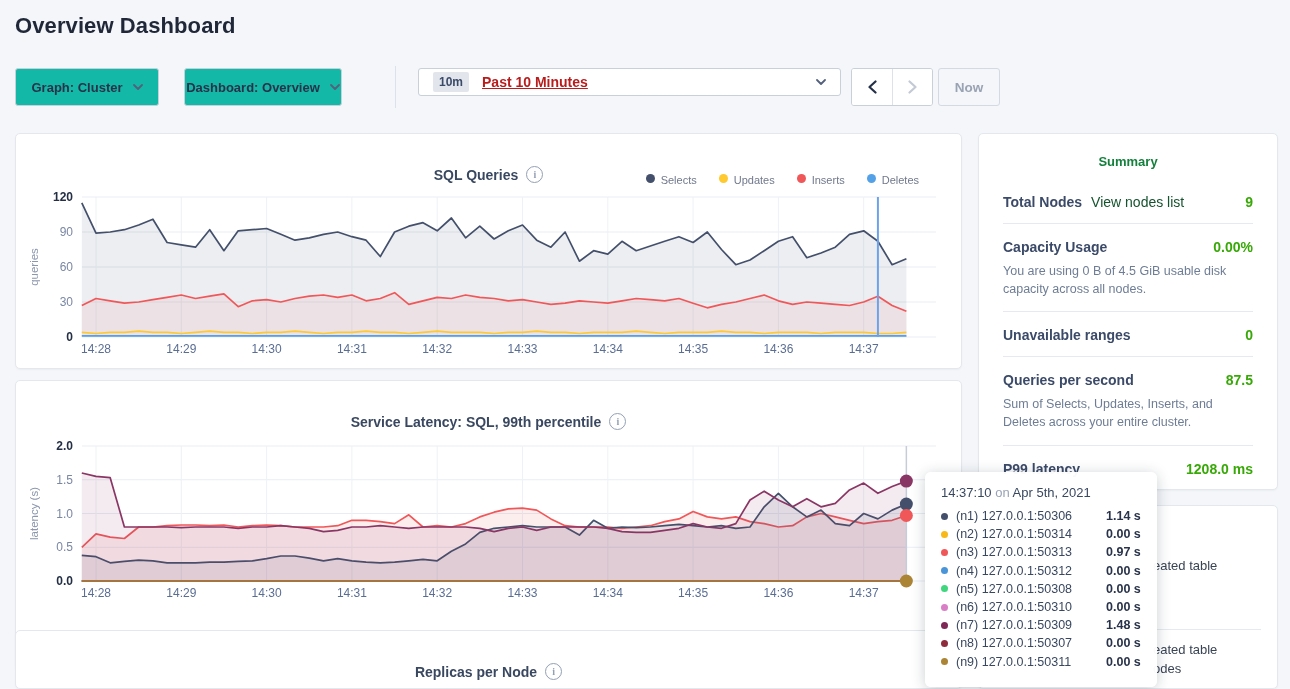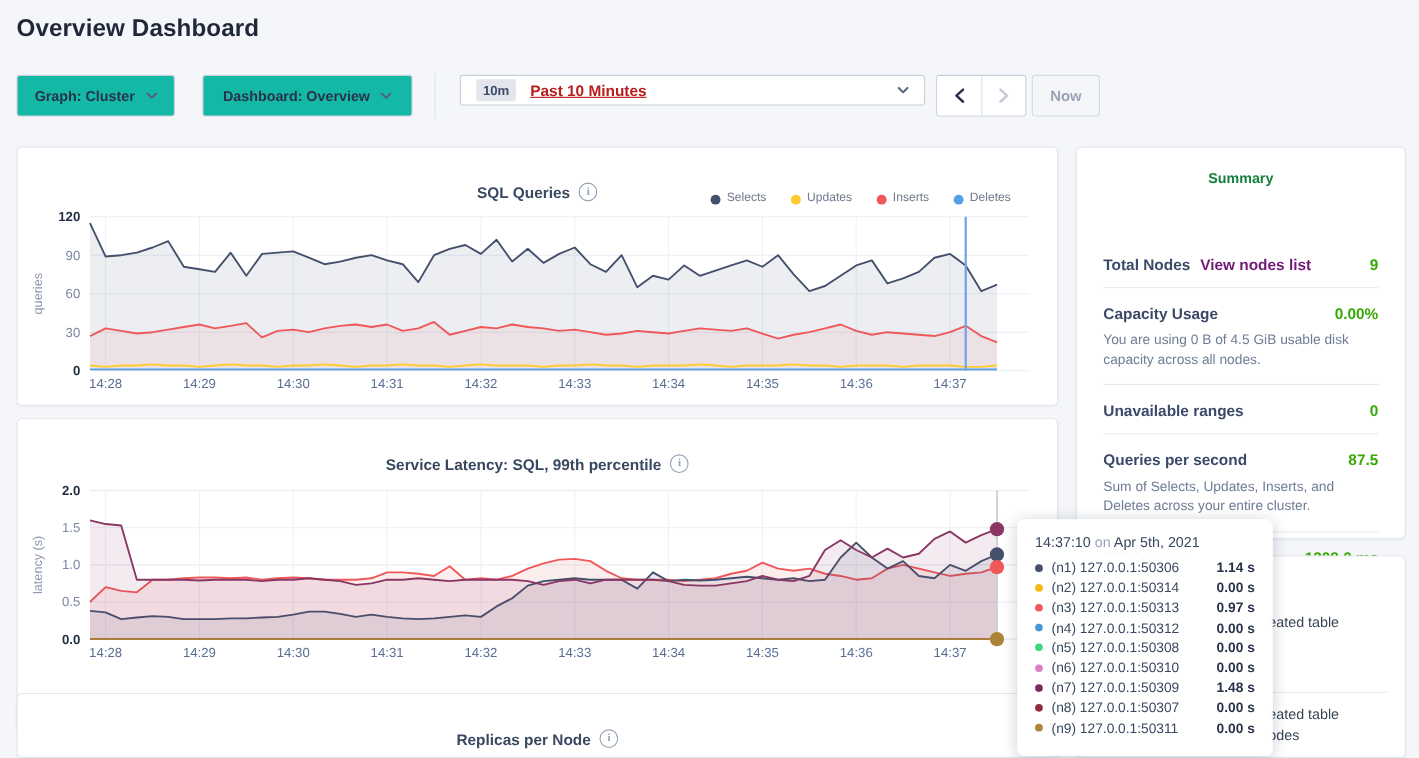--- a/index.html
+++ b/index.html
@@ -39,34 +39,34 @@
   #card-latency { left:15px;  top:380px; width:947px; height:289px; }
   #card-replicas{ left:15px;  top:630px; width:947px; height:59px; overflow:hidden; }
   #card-summary { left:978px; top:133px; width:300px; height:357px; }
   #card-events  { left:978px; top:505px; width:300px; height:184px; overflow:hidden; }
 
   .chart-title-row { position:absolute; left:0; right:0; top:12px; display:flex; align-items:center; justify-content:center; gap:8px;margin-top:20px; }
   .chart-title { font-size:14px; font-weight:700; color:#394860; }
   .info-icon { width:17px; height:17px; border:1px solid #93a0b4; border-radius:50%; color:#93a0b4; font-size:10px;
         display:flex; align-items:center; justify-content:center; font-weight:600; font-family:"Liberation Serif", serif; }
   .legend { position:absolute; right:42px; top:40px; display:flex; gap:22px; }
-  .legend-item { display:flex; align-items:flex-end; gap:6px; font-size:11px; color:#70788c; }
+  .legend-item { display:flex; align-items:flex-start; gap:6px; font-size:11px; color:#70788c; }
   .legend-dot { width:9px; height:9px; border-radius:50%; }
 
   .chart-svg { position:absolute; left:0; top:0; }
   .chart-svg text { font-family:"Liberation Sans", sans-serif; }
 
   
   .summary-title { text-align:center; font-size:13px; font-weight:700; color:#15803d; padding-top:20px; }
   .summary-body { padding:10px 24px 0 24px; }
   .srow { padding:15px 0 13px 0; }
   .srow + .srow { border-top:1px solid #e6eaf0; }
   .srow-main { display:flex; align-items:baseline; }
   .srow-label { font-size:14px; font-weight:700; color:#3b4a68; }
-  .srow-link { font-size:14px; font-weight:700; color:#701a75; margin-left:9px; cursor:pointer;margin-top:38px; }
+  .srow-link { font-size:14px; font-weight:400; color:#14532d; margin-left:9px; cursor:pointer; }
   .srow-value { margin-left:auto; font-size:14px; font-weight:700; color:#37a806; }
   .srow-desc { margin-top:7px; font-size:12.5px; color:#6e7d95; line-height:1.45; }
 
   
   .evt-frag { position:absolute; font-size:13px; color:#394455; }
   #evt-frag-0 { left:174px; top:52px; }
   #evt-divider { position:absolute; left:16px; right:16px; top:123px; height:1px; background:#e6eaf0; }
   #evt-frag-1 { left:174px; top:136px; }
   #evt-frag-2 { left:174px; top:155px; }
 
@@ -86,21 +86,21 @@
 <div class="page">
 
   <h1 class="page-title">Overview Dashboard</h1>
 
   <button class="dd" style="left:15px; width:144px;">
     <span>Graph: Cluster</span>
     <svg class="chev" viewBox="0 0 10 6">
         <polyline points="1,1 5,5 9,1"></polyline>
       </svg>
   </button>
-  <button class="dd" style="left:184px; width:191px;">
+  <button class="dd" style="left:184px; width:158px;">
     <span>Dashboard: Overview</span>
     <svg class="chev" viewBox="0 0 10 6">
         <polyline points="1,1 5,5 9,1"></polyline>
       </svg>
   </button>
   <div class="vsep"></div>
   <button class="timepicker">
     <span class="time-badge">10m</span>
     <span class="time-label">Past 10 Minutes</span>
     <svg class="chev" viewBox="0 0 10 6">

